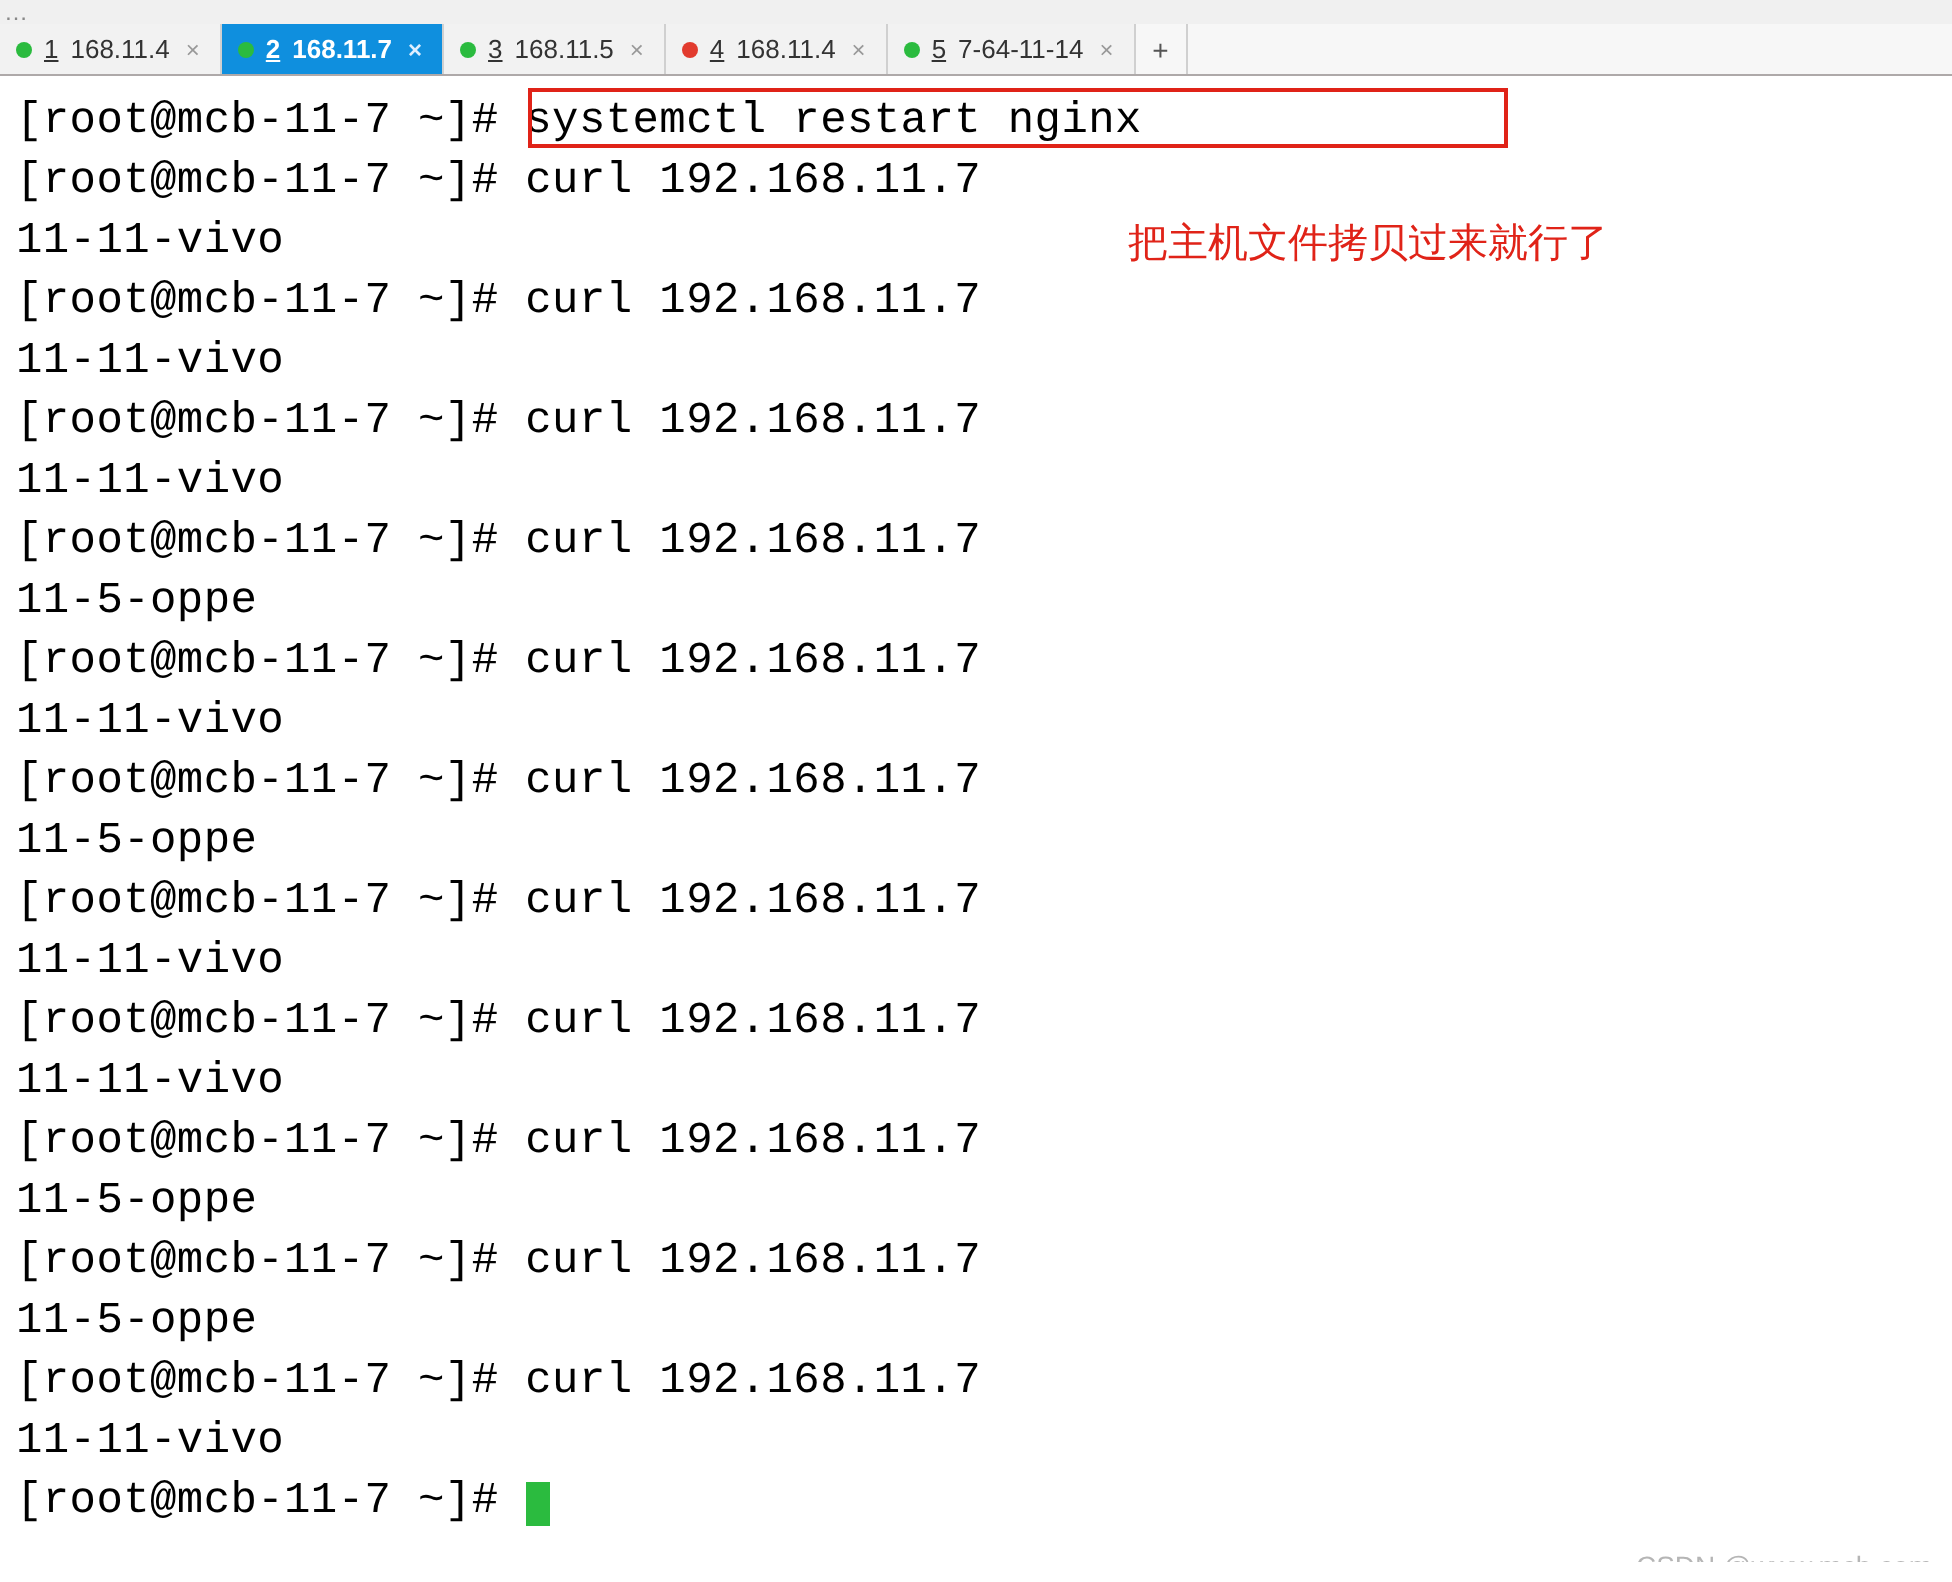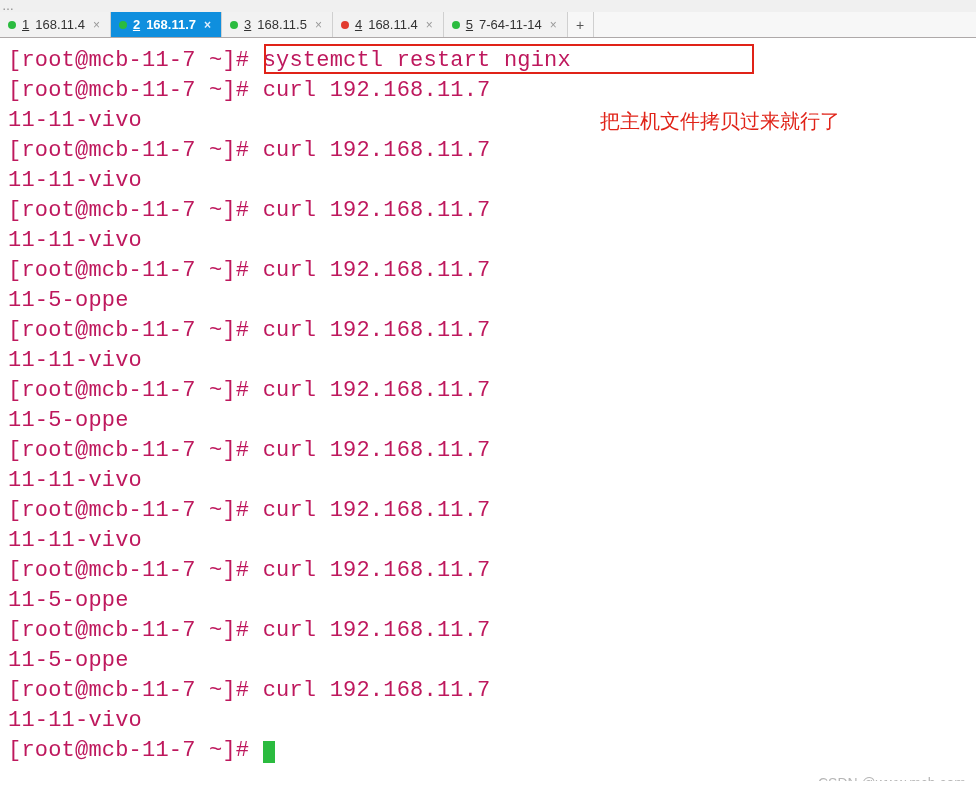--- a/index.html
+++ b/index.html
@@ -70,34 +70,33 @@
   }
   
   .terminal {
     font-family: "Courier New", Consolas, monospace;
     font-size: 22px;
     line-height: 30px;
     padding: 8px 8px 0 8px;
     position: relative;
     white-space: pre;
     letter-spacing: 0.2px;
-    color: #be185d;
+    color: #000000;
   }
   .line { white-space: pre; }
   .hlbox {
     position: absolute;
     border: 2px solid #e02318;
     pointer-events: none;
   }
   .annotation {
     position: absolute;
     color: #e02318;
     font-family: "Microsoft YaHei", sans-serif;
     font-size: 20px;
-    margin-left: 36px;
   }
   .cursor-block {
     display: inline-block;
     width: 12px; height: 22px;
     background: #2bbb3f;
     vertical-align: text-bottom;
   }
   .watermark {
     position: absolute;
     right: 10px;

